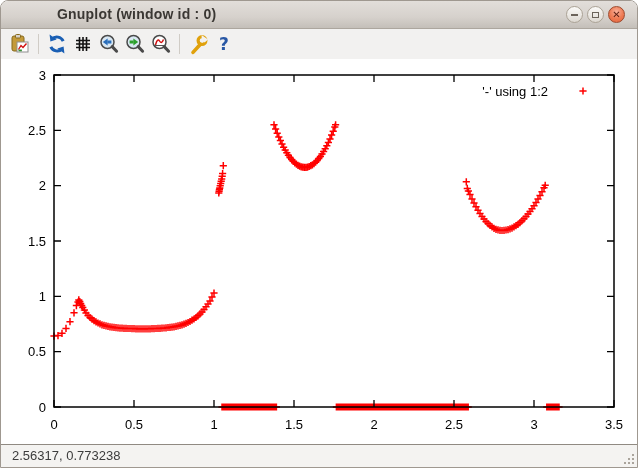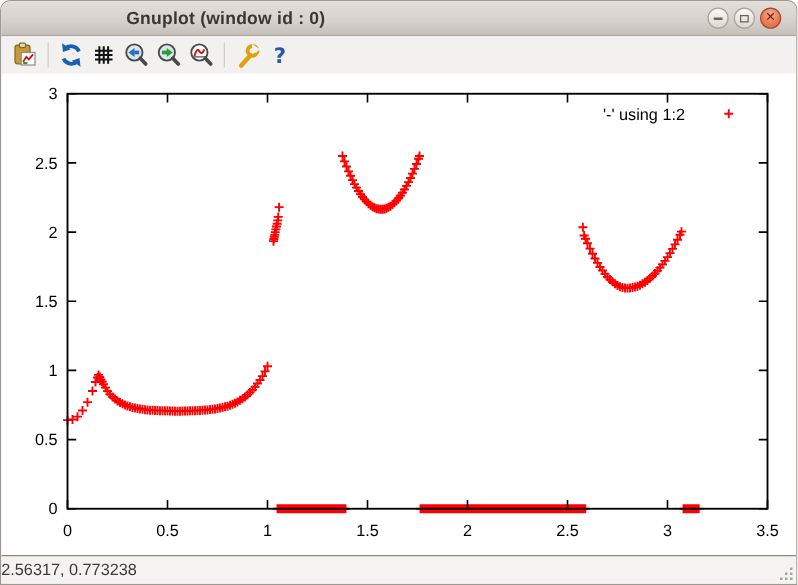--- a/index.html
+++ b/index.html
@@ -10,21 +10,21 @@
     border:1px solid #9f9890;border-radius:8px 8px 0 0;
     overflow:hidden;background:#ffffff;
   }
   .titlebar{
     position:absolute;left:0;top:0;width:100%;height:28px;
     background:linear-gradient(#e2deda,#d6d1cc 60%,#c4bfb9);
     border-bottom:1px solid #aca69e;
   }
   .title-text{
     position:absolute;left:56px;top:5px;
-    font-size:14px;font-weight:bold;color:#3a3733;letter-spacing:0.2px;margin-left:44px;
+    font-size:14px;font-weight:bold;color:#3a3733;letter-spacing:0.2px;
   }
   .winbtns{position:absolute;right:12px;top:5px;display:flex;gap:4px;}
   .wbtn{
     width:17px;height:17px;border-radius:50%;
     display:flex;align-items:center;justify-content:center;
     font-size:10px;line-height:1;color:#6b635a;
     background:linear-gradient(#fbfaf8,#ddd8d1);
     border:1px solid #aaa295;
   }
   .wbtn.close{
@@ -43,21 +43,21 @@
   }
   .tsep{width:1px;height:20px;background:#d0ccc6;margin:0 5px;}
   .canvas{
     position:absolute;left:0;top:58px;width:636px;height:385px;background:#ffffff;
   }
   .statusbar{
     position:absolute;left:0;top:443px;width:636px;height:23px;
     background:#f4f3f1;border-top:1px solid #908a82;
   }
   .coord-text{
-    position:absolute;left:0;top:3px;font-size:13px;color:#3c3c3c;text-align:center;
+    position:absolute;left:11px;top:3px;font-size:13px;color:#3c3c3c;text-align:center;
   }
   .grip{position:absolute;right:2px;bottom:2px;}
 </style>
 </head>
 <body>
 
 <div class="window">
 
   <div class="titlebar">
     <span class="title-text">Gnuplot (window id : 0)</span>

